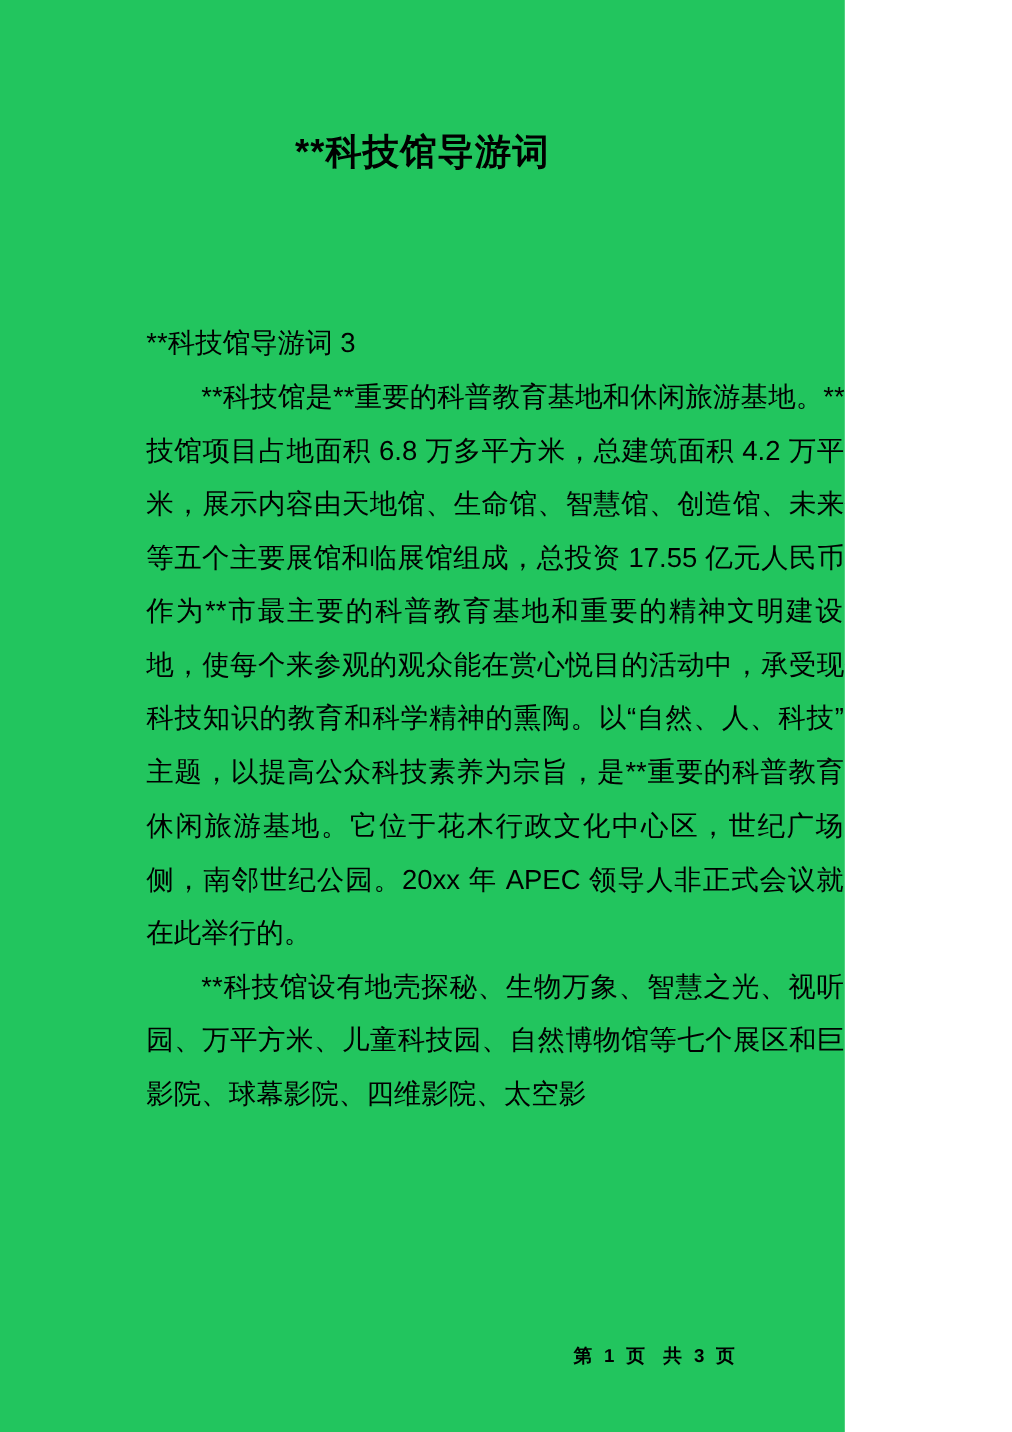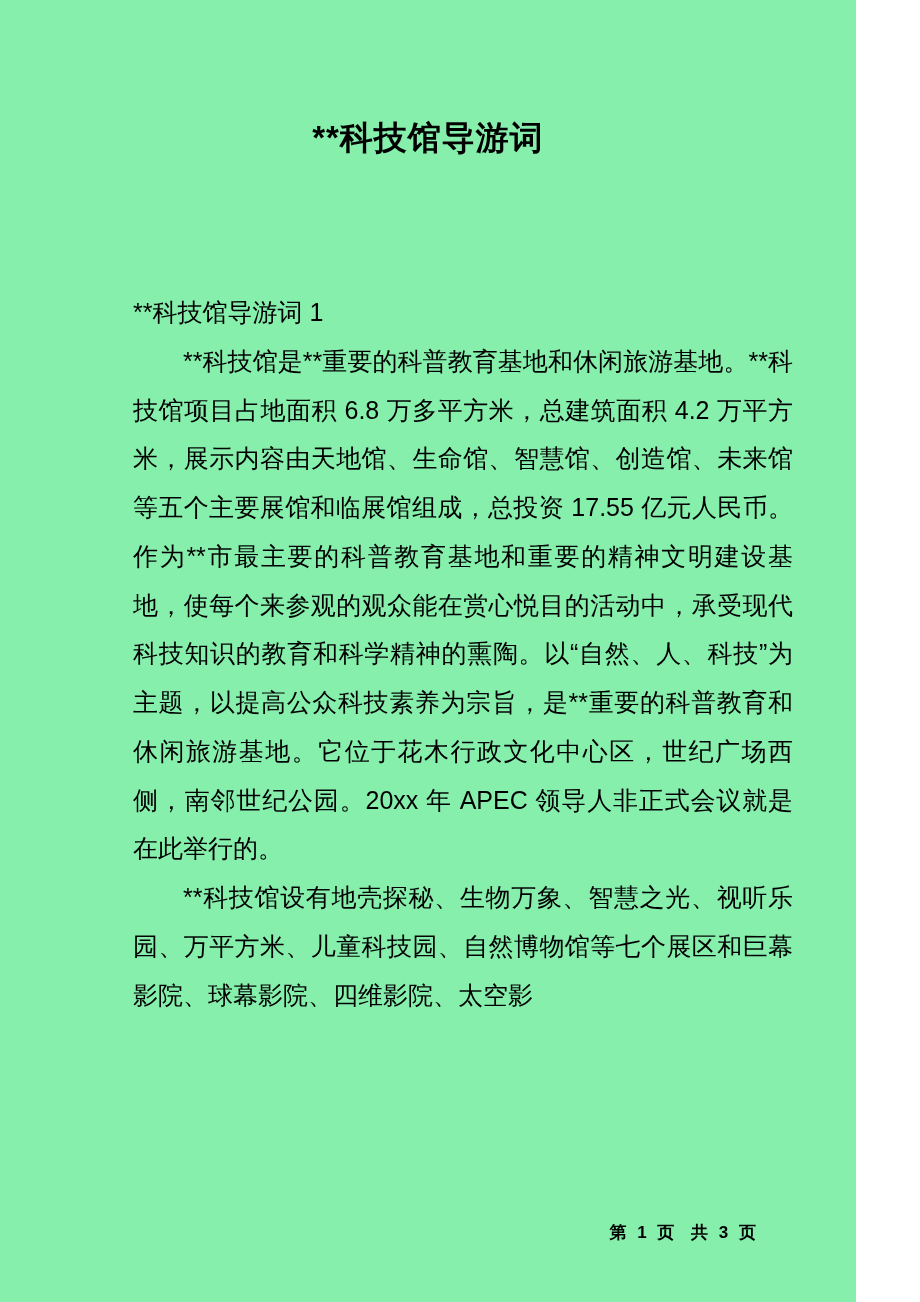--- a/index.html
+++ b/index.html
@@ -6,23 +6,23 @@
     margin: 0;
     padding: 0;
     background: #ffffff;
   }
   body {
     font-family: "Liberation Sans", "DejaVu Sans", sans-serif;
     color: #000000;
   }
   .page {
     position: relative;
-    width: 856px;
+    width: 768px;
     height: 1302px;
-    background: #86efac;
+    background: #22c55e;
     overflow: hidden;
     box-sizing: border-box;
   }
   .doc-title {
     position: absolute;
     left: 0;
     right: 0;
     top: 118px;
     text-align: center;
     font-size: 33px;
@@ -71,21 +71,21 @@
 </head>
 <body>
 
 <div class="page">
 
   <div class="doc-title">**科技馆导游词</div>
 
   <div class="body-block">
 
 
-    <p class="para">**科技馆导游词 1</p>
+    <p class="para">**科技馆导游词 3</p>
 
     <p class="para indent">**科技馆是**重要的科普教育基地和休闲旅游基地。**科技馆项目占地面积 6.8 万多平方米，总建筑面积 4.2 万平方米，展示内容由天地馆、生命馆、智慧馆、创造馆、未来馆等五个主要展馆和临展馆组成，总投资 17.55 亿元人民币。作为**市最主要的科普教育基地和重要的精神文明建设基地，使每个来参观的观众能在赏心悦目的活动中，承受现代科技知识的教育和科学精神的熏陶。以“自然、人、科技”为主题，以提高公众科技素养为宗旨，是**重要的科普教育和休闲旅游基地。它位于花木行政文化中心区，世纪广场西侧，南邻世纪公园。20xx 年 APEC 领导人非正式会议就是在此举行的。</p>
 
     <p class="para indent">**科技馆设有地壳探秘、生物万象、智慧之光、视听乐园、万平方米、儿童科技园、自然博物馆等七个展区和巨幕影院、球幕影院、四维影院、太空影</p>
 
   </div>
 
   <div class="footer">
     <span>第</span>
     <span class="num">1</span>

